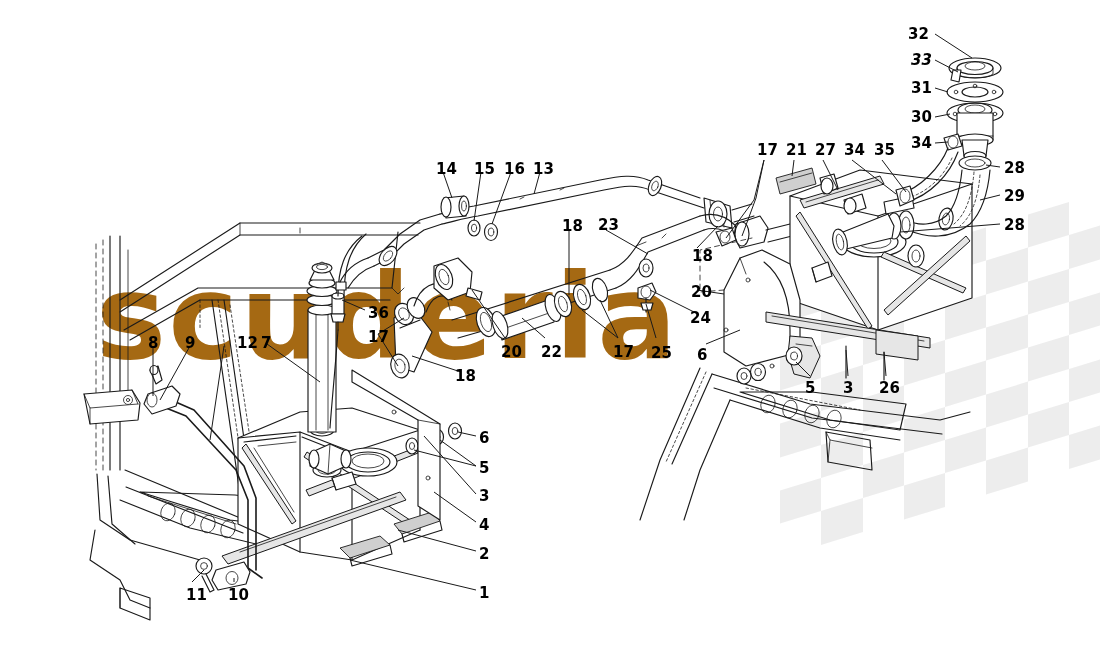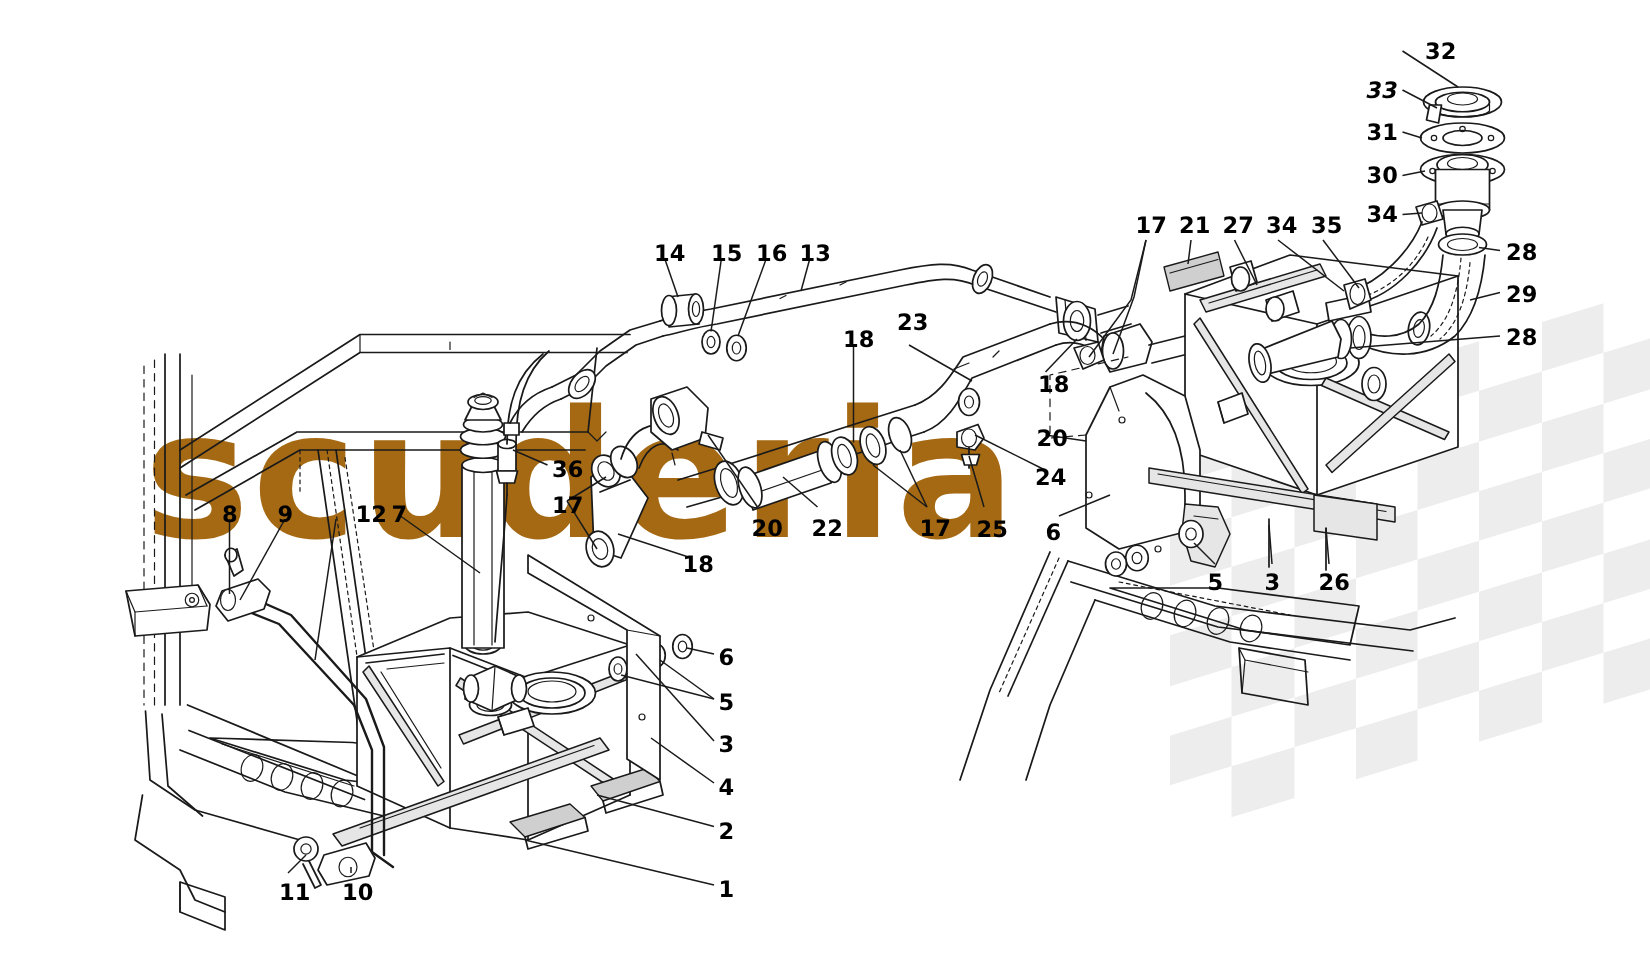--- a/index.html
+++ b/index.html
@@ -560,39 +560,39 @@
       <path class="lead" d="M476,522 L434,492"></path>
       <path class="lead" d="M476,551 L398,530"></path>
       <path class="lead" d="M476,590 L350,560"></path>
 
       <path class="lead" d="M192,582 L204,570"></path>
       <path class="lead" d="M234,582 L234,578"></path>
     </g>
   </svg>
 
   <div id="callouts">
-      <div class="cal" style="left: 950px; top: 27px;">32</div>
+      <div class="cal" style="left: 908px; top: 27px;">32</div>
       <div class="cal" style="left: 911px; top: 53px; font-style: italic;">33</div>
       <div class="cal" style="left: 911px; top: 81px;">31</div>
       <div class="cal" style="left: 911px; top: 110px;">30</div>
       <div class="cal" style="left: 911px; top: 136px;">34</div>
       <div class="cal" style="left: 1004px; top: 161px;">28</div>
       <div class="cal" style="left: 1004px; top: 189px;">29</div>
       <div class="cal" style="left: 1004px; top: 218px;">28</div>
       <div class="cal" style="left: 757px; top: 143px;">17</div>
       <div class="cal" style="left: 786px; top: 143px;">21</div>
       <div class="cal" style="left: 815px; top: 143px;">27</div>
       <div class="cal" style="left: 844px; top: 143px;">34</div>
       <div class="cal" style="left: 874px; top: 143px;">35</div>
       <div class="cal" style="left: 436px; top: 162px;">14</div>
       <div class="cal" style="left: 474px; top: 162px;">15</div>
       <div class="cal" style="left: 504px; top: 162px;">16</div>
       <div class="cal" style="left: 533px; top: 162px;">13</div>
       <div class="cal" style="left: 562px; top: 219px;">18</div>
-      <div class="cal" style="left: 598px; top: 208px;">23</div>
+      <div class="cal" style="left: 598px; top: 218px;">23</div>
       <div class="cal" style="left: 692px; top: 249px;">18</div>
       <div class="cal" style="left: 691px; top: 285px;">20</div>
       <div class="cal" style="left: 690px; top: 311px;">24</div>
       <div class="cal" style="left: 368px; top: 306px;">36</div>
       <div class="cal" style="left: 148px; top: 336px;">8</div>
       <div class="cal" style="left: 185px; top: 336px;">9</div>
       <div class="cal" style="left: 211px; top: 336px; padding-left: 26px;">12</div>
       <div class="cal" style="left: 261px; top: 336px;">7</div>
       <div class="cal" style="left: 368px; top: 330px;">17</div>
       <div class="cal" style="left: 501px; top: 345px;">20</div>

